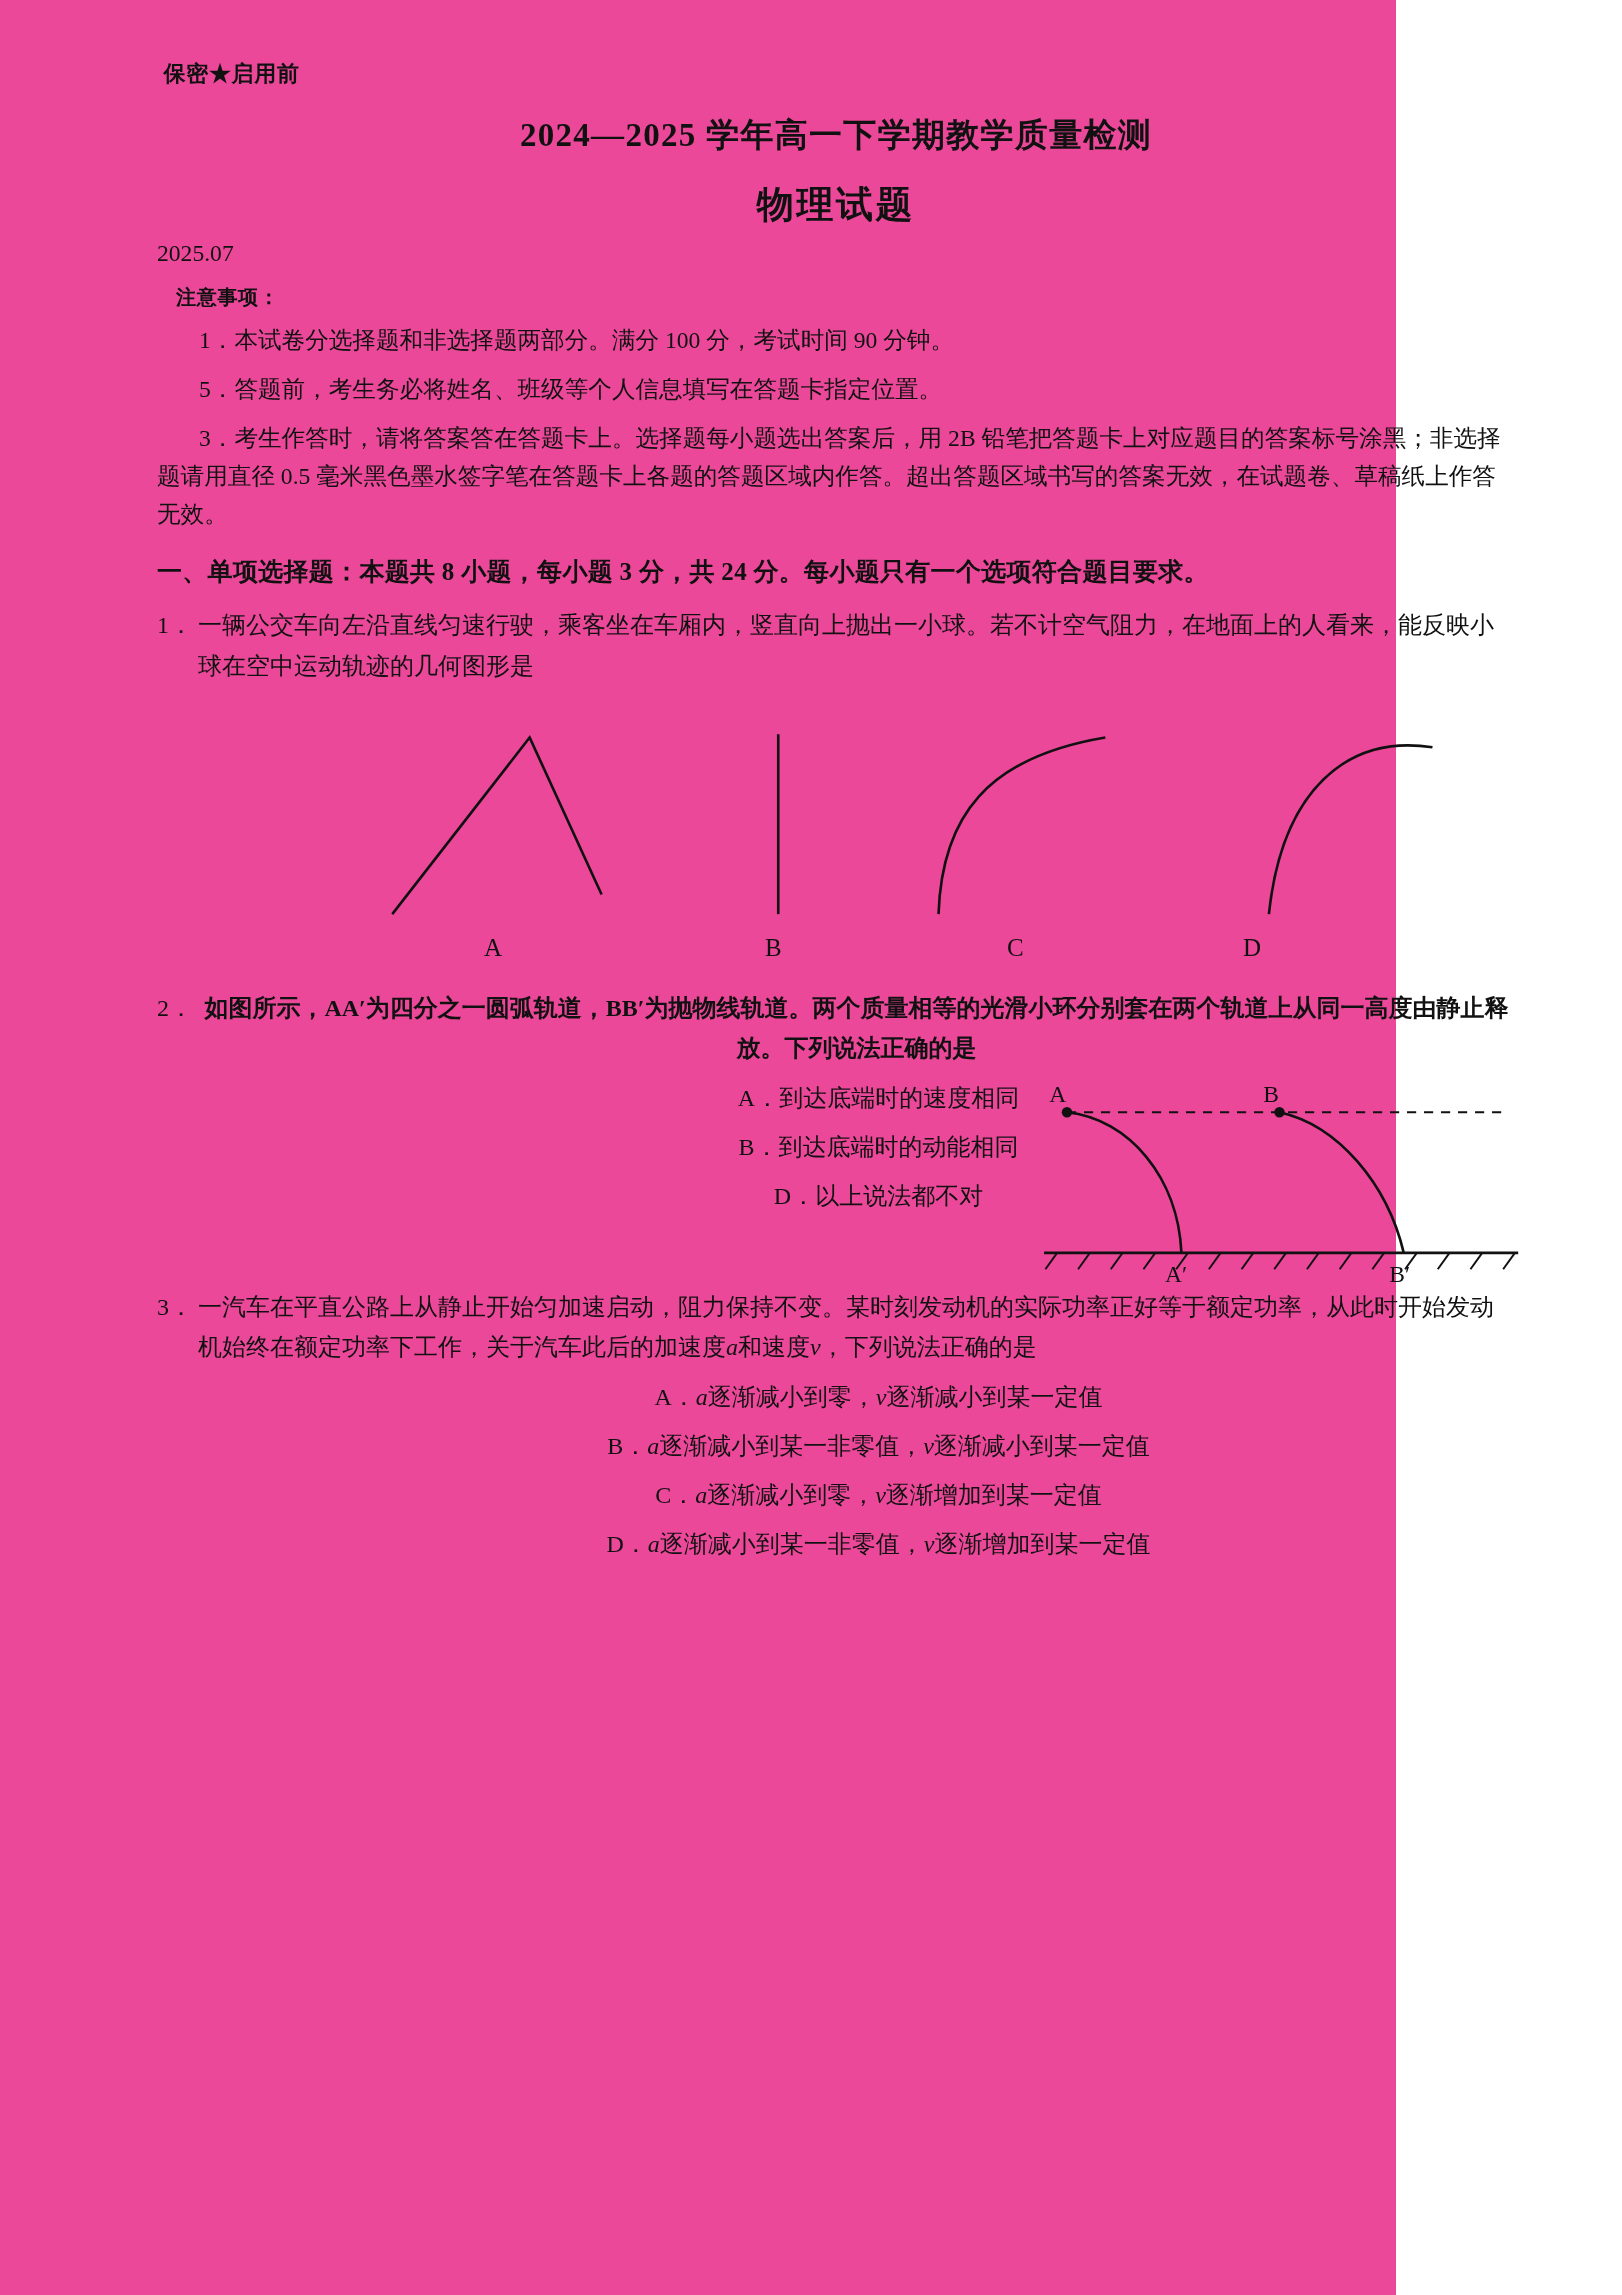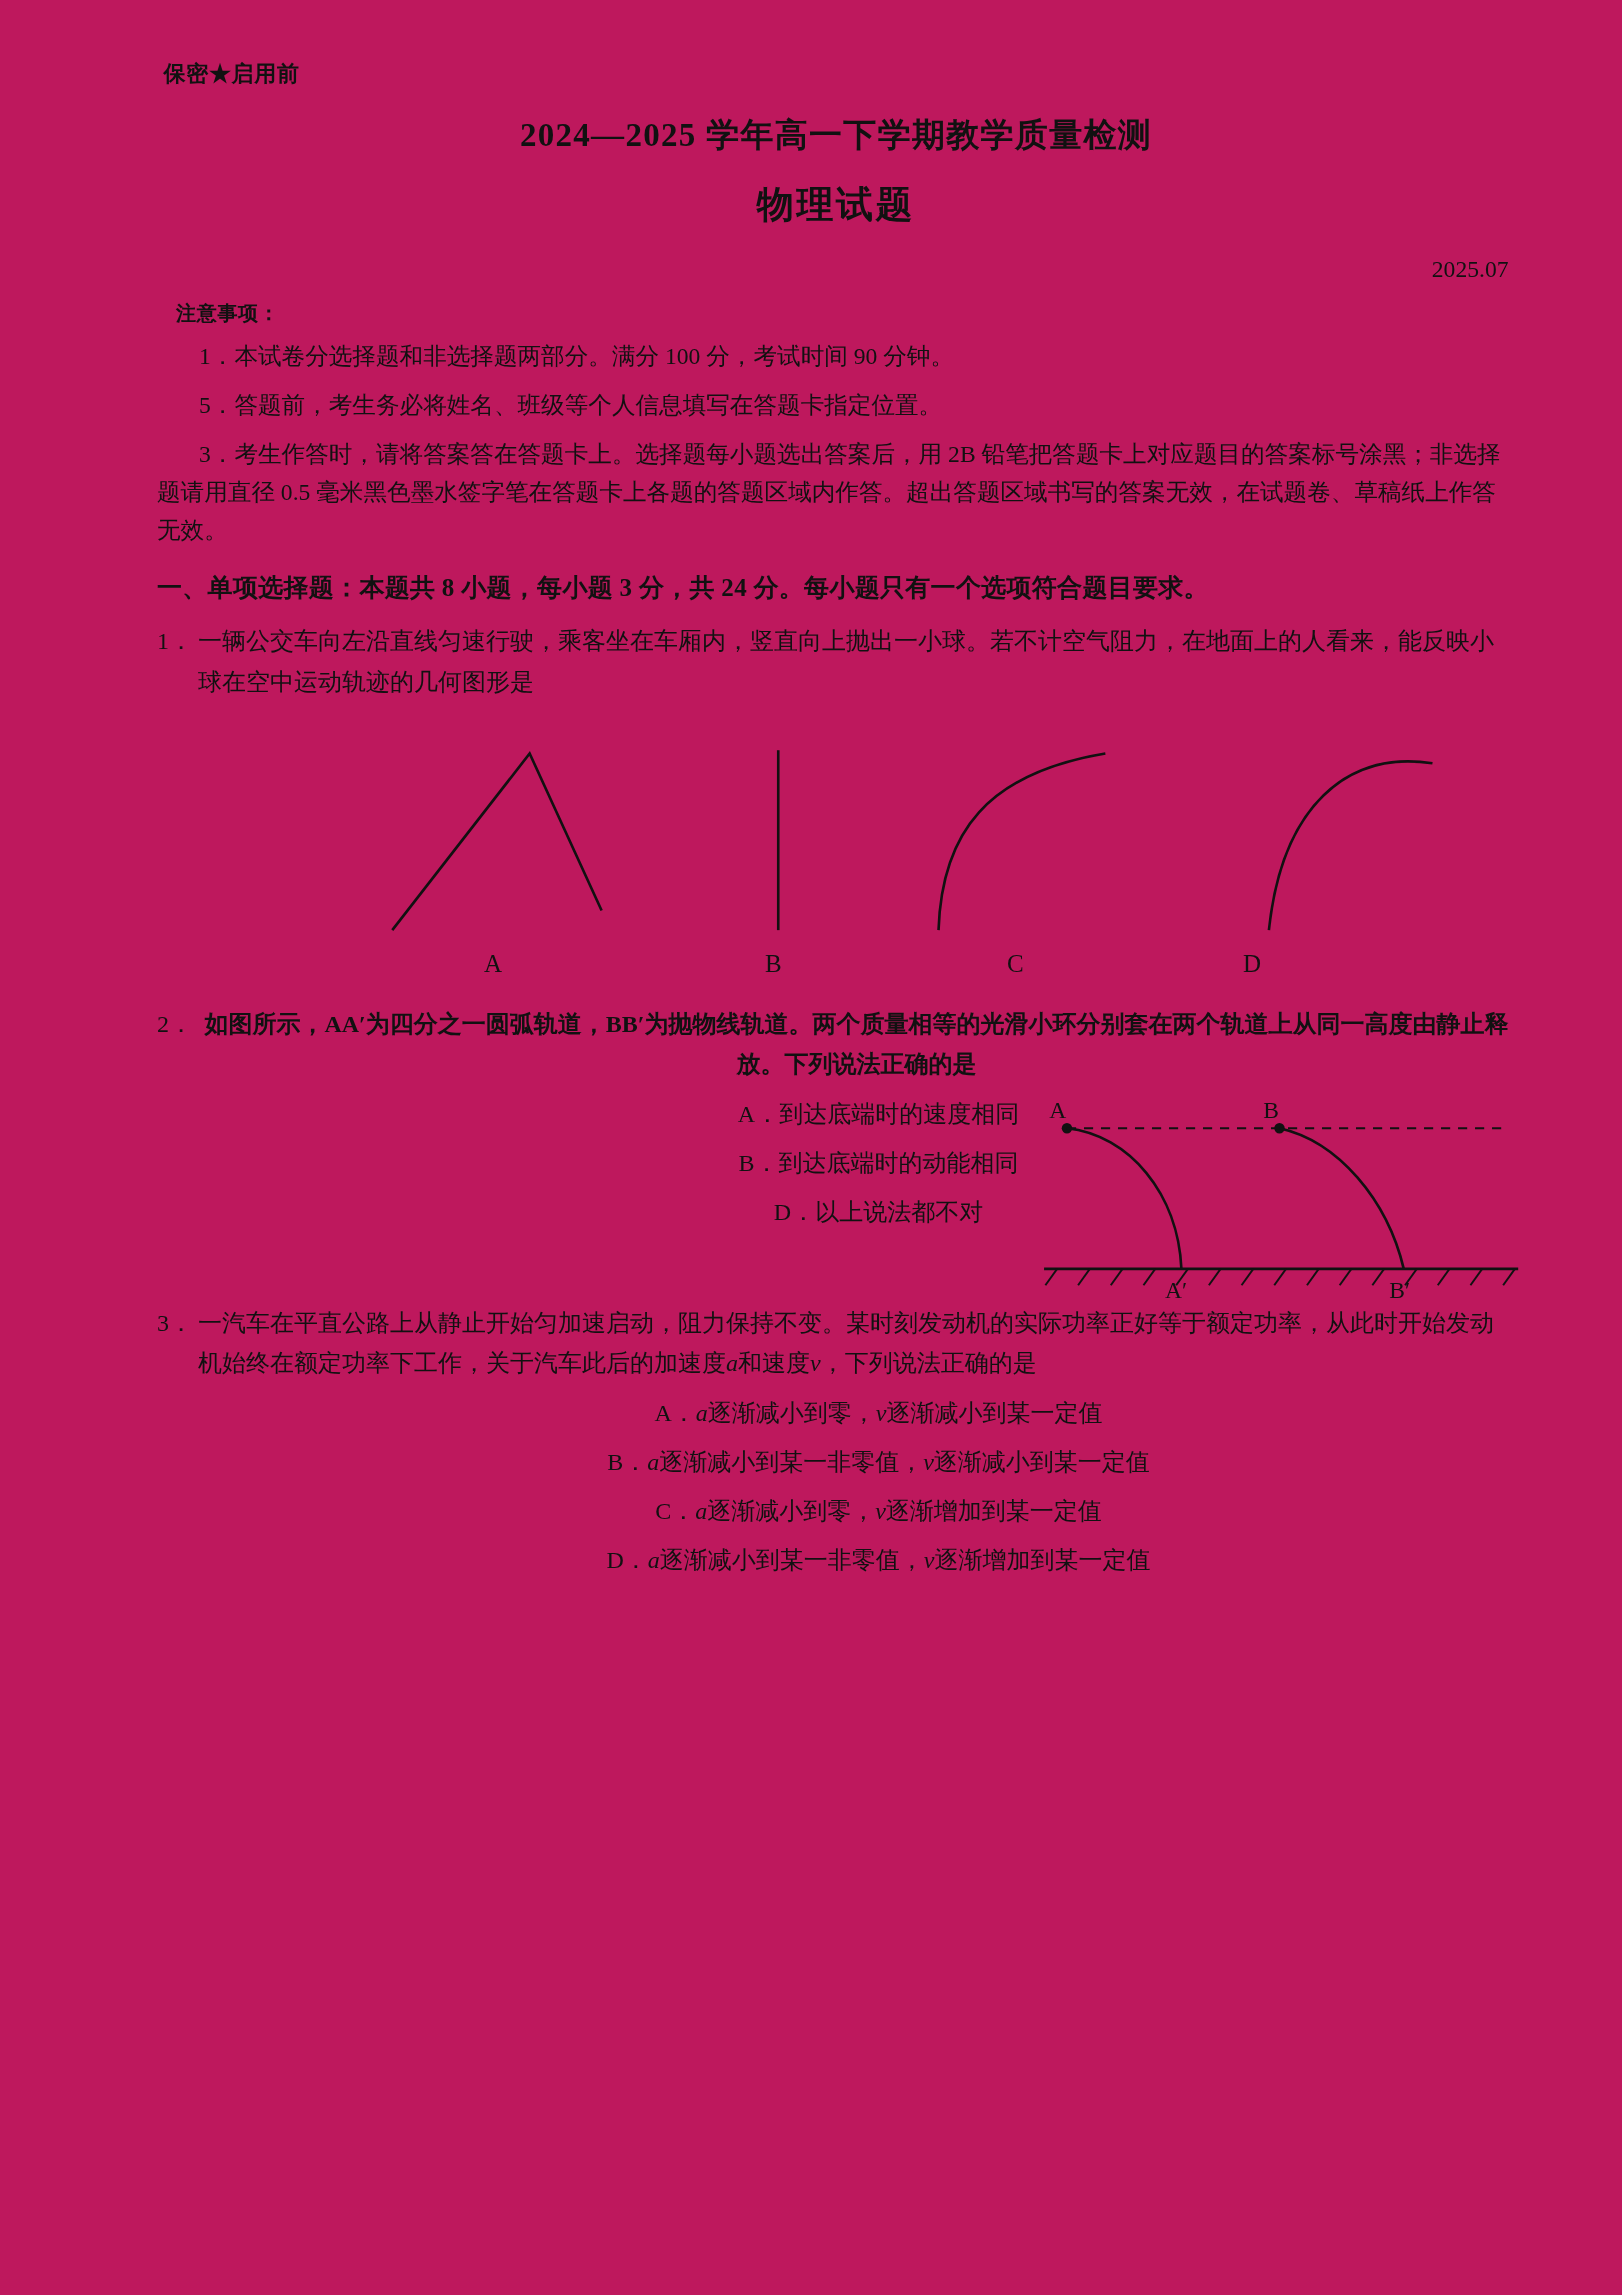--- a/index.html
+++ b/index.html
@@ -11,23 +11,23 @@
     width: 1622px;
     height: 2295px;
     font-family: "Liberation Serif", serif;
     color: #111;
     position: relative;
     overflow: hidden;
   }
   .page {
     position: absolute;
     left: 0; top: 0;
-    width: 1622px;
+    width: 1396px;
     height: 2295px;
-    background: #be185d;
+    background: #ec4899;
   }
   .inner {
     position: absolute;
     left: 157px;
     top: 59px;
     width: 1358px;
   }
   .secret-line {
     font-family: "Liberation Sans", sans-serif;
     font-weight: bold;
@@ -45,24 +45,24 @@
   }
   .sub-title {
     text-align: center;
     font-family: "Liberation Serif", serif;
     font-weight: bold;
     font-size: 37px;
     margin-top: 22px;
     letter-spacing: 2.6px;
   }
   .date-line {
-    text-align: right;
+    text-align: left;
     font-size: 23.6px;
     font-family: "Liberation Serif", serif;
-    margin-top: 26px;
+    margin-top: 10px;
     padding-right: 6.5px;
   }
   .notice-head {
     font-weight: bold;
     font-size: 20px;
     margin-top: 17px;
     margin-left: 19px;
     letter-spacing: 0.7px;
   }
   .notice-item {

